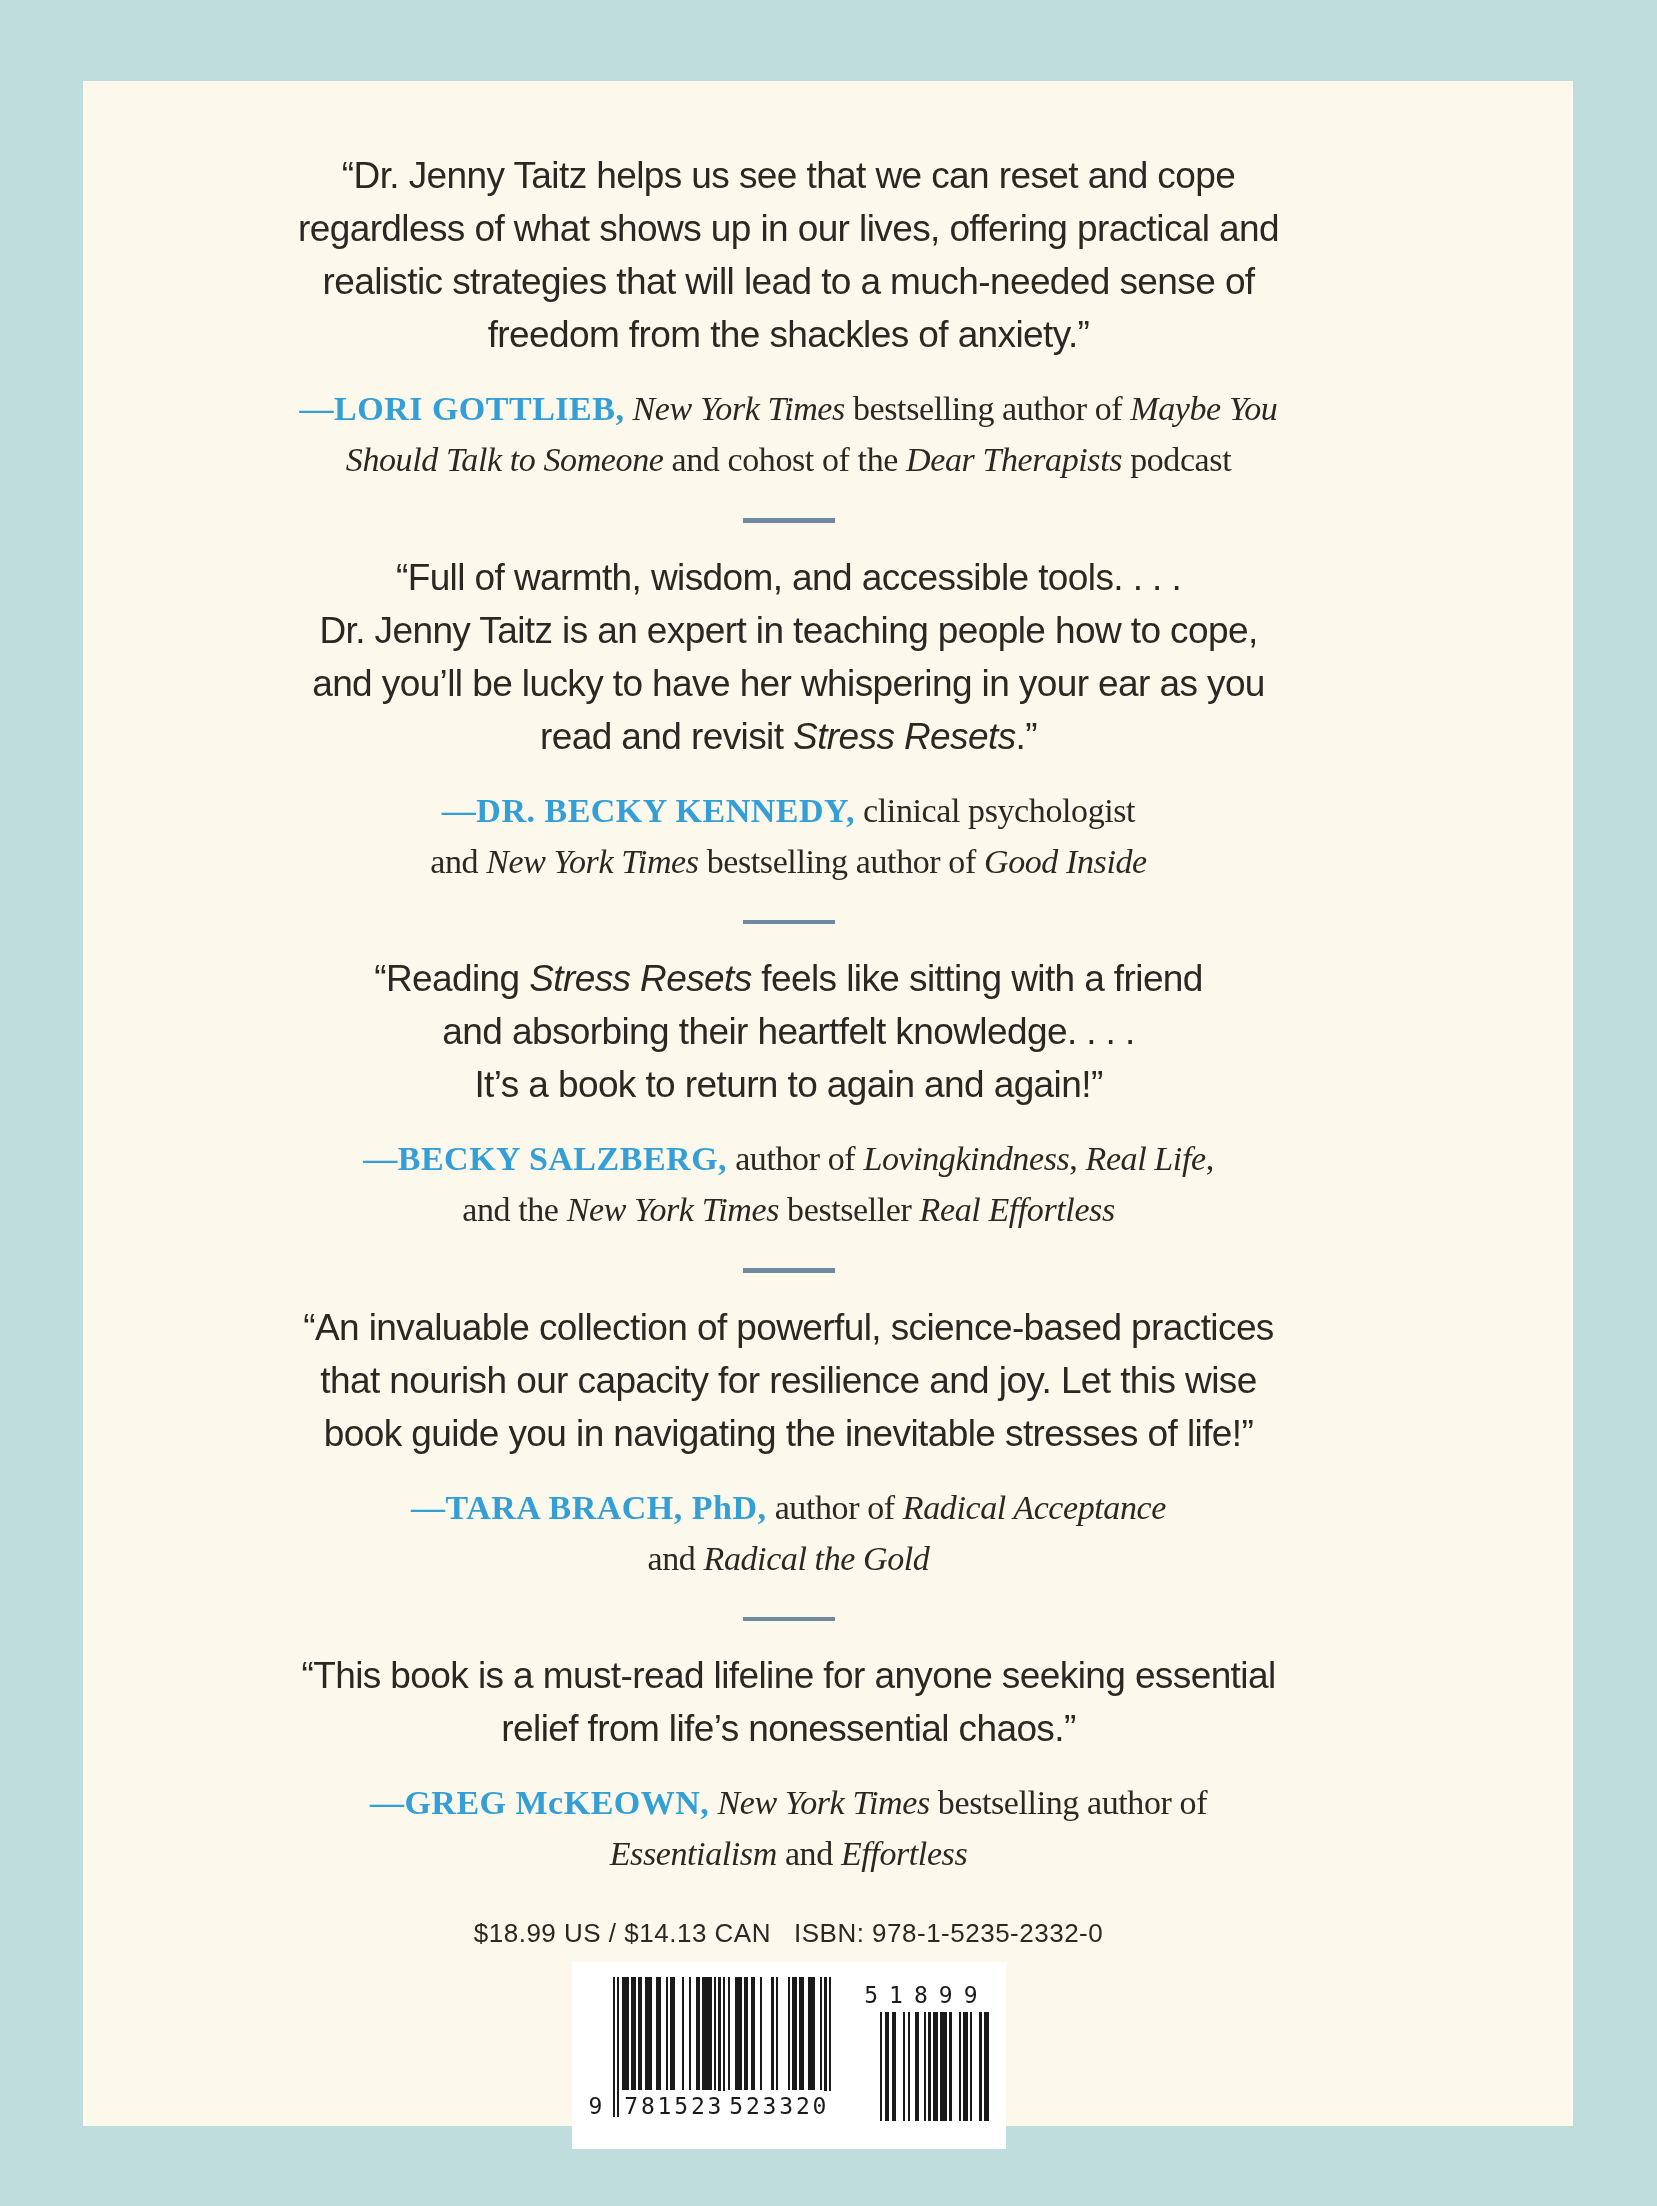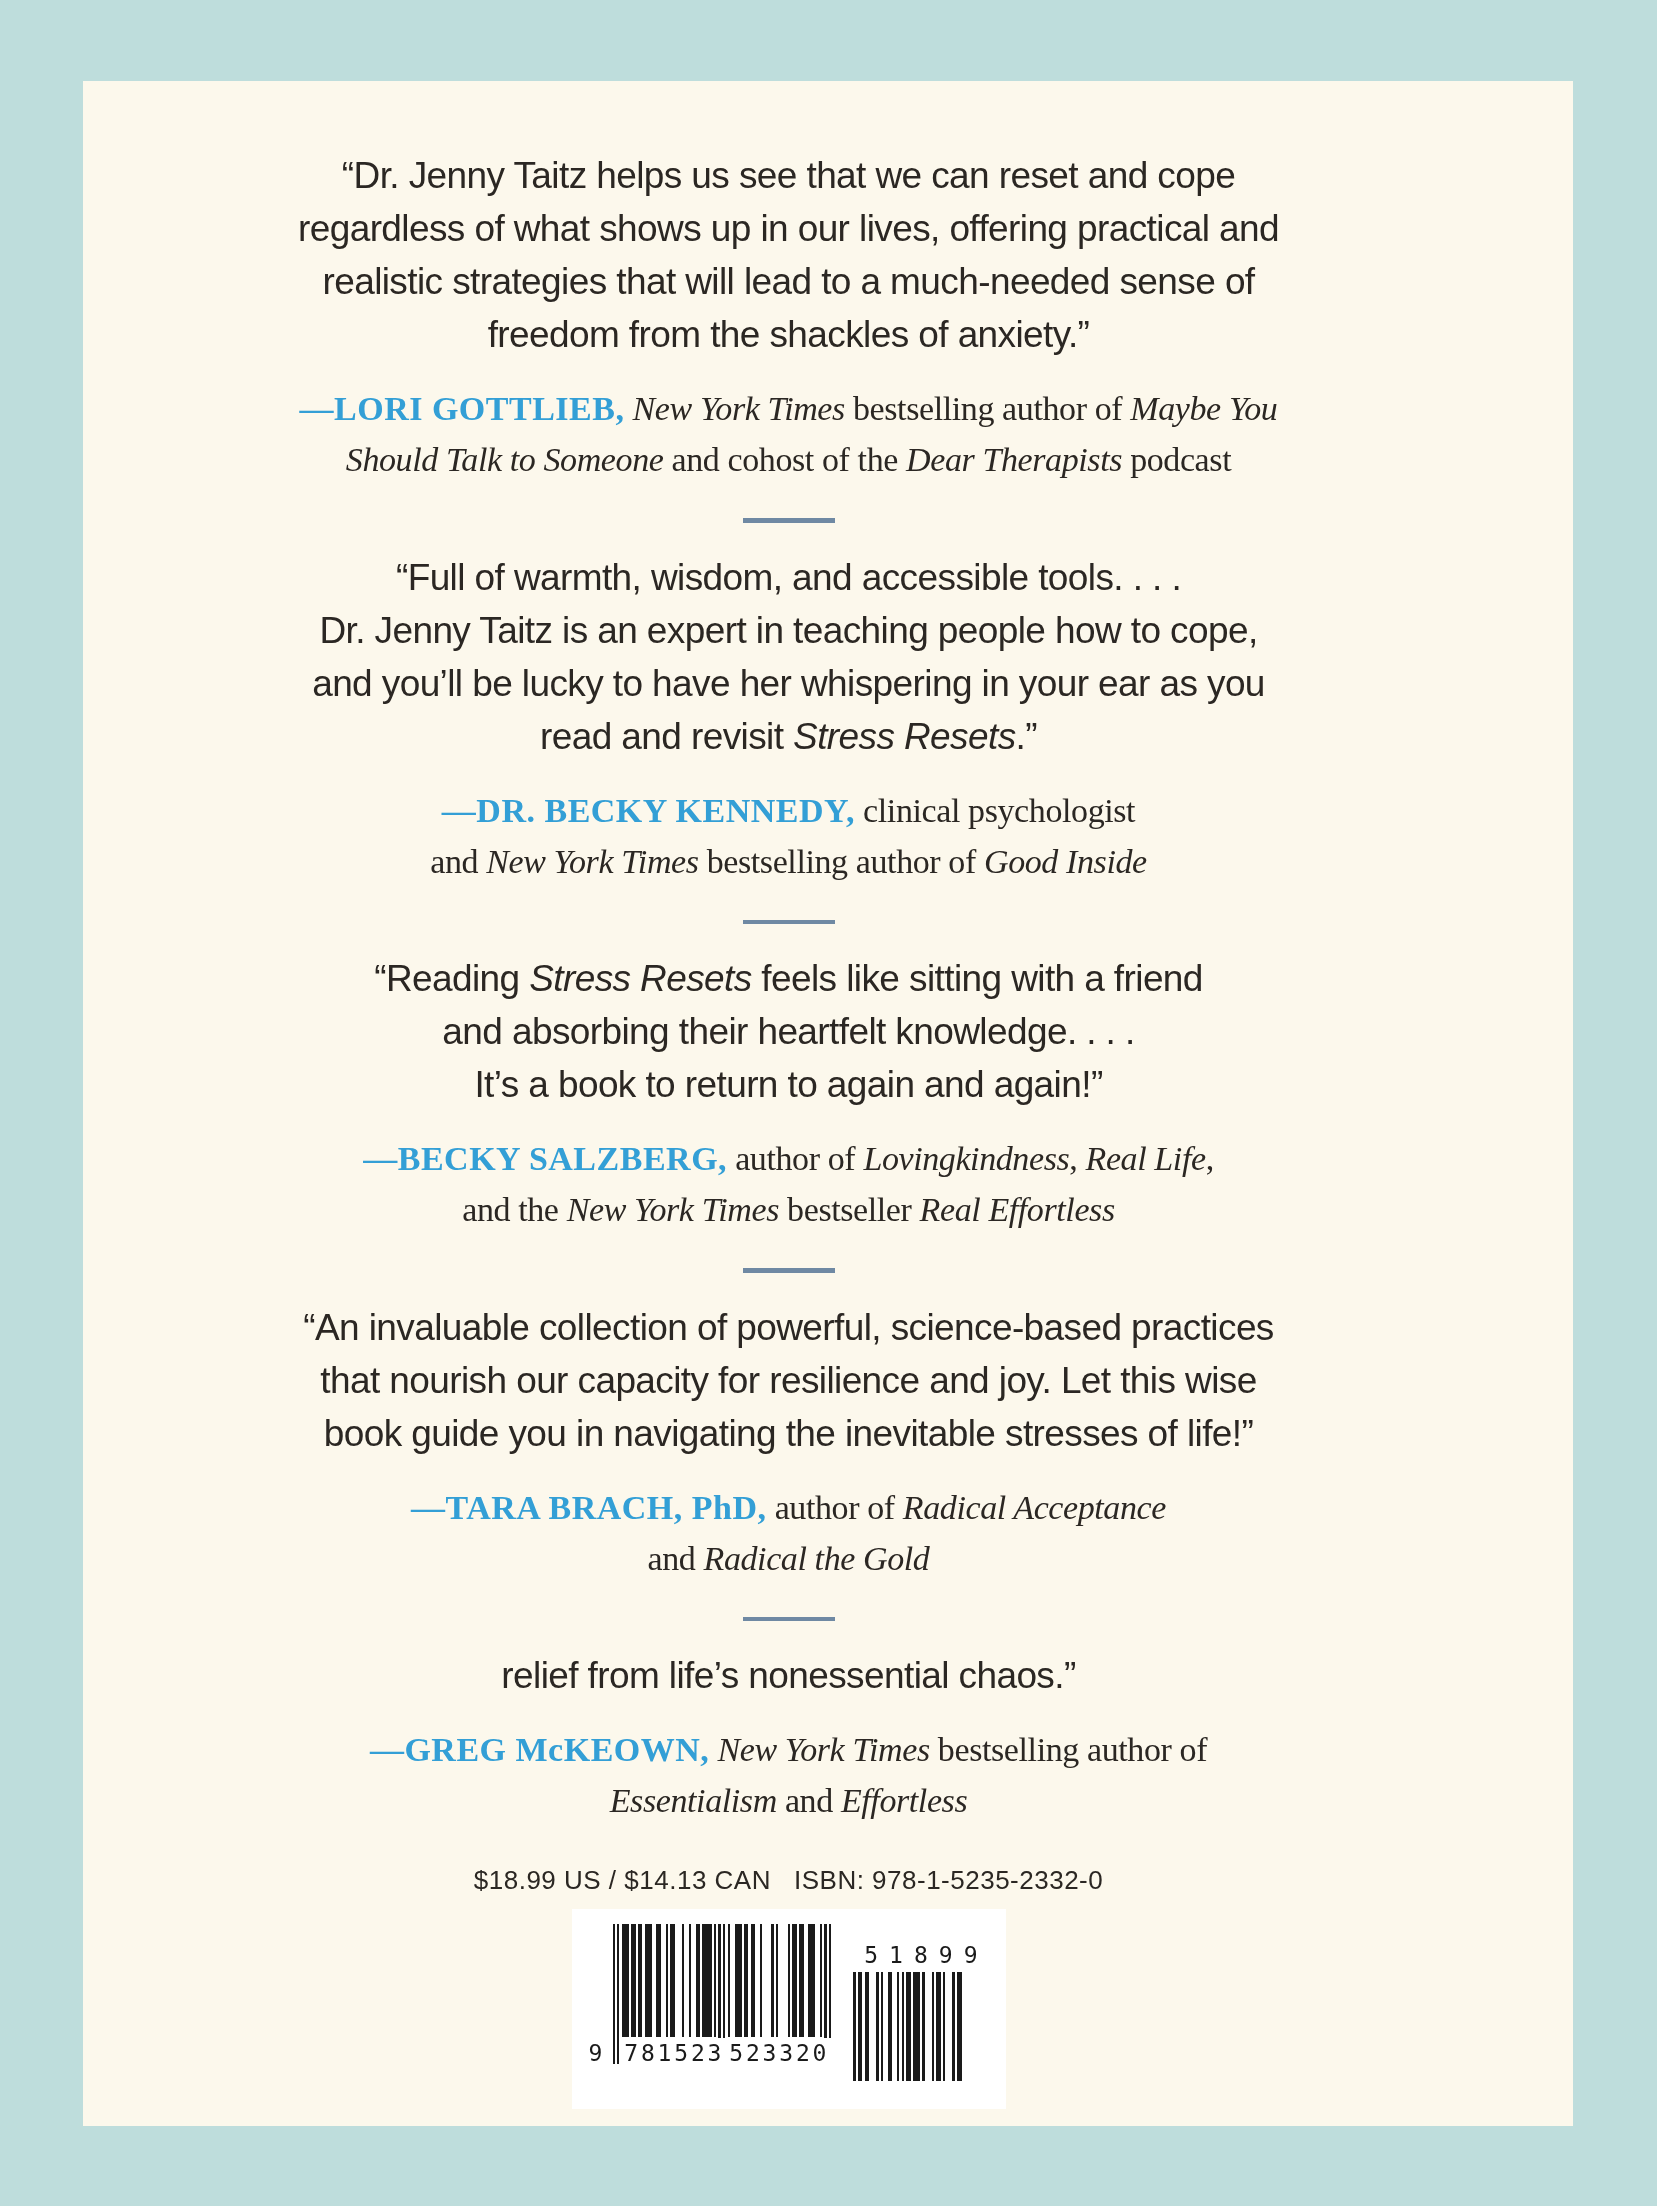--- a/index.html
+++ b/index.html
@@ -86,21 +86,21 @@
   }
   .ean-digits .lead{position:absolute;left:0;top:1.8px;}
   .ean-digits .grp{
     background:#ffffff;
     letter-spacing:2.8px;
     padding:1.8px 2.8px 0 2.8px;
     position:absolute;top:0;
   }
   .ean-digits .grp1{left:33px;}
   .ean-digits .grp2{left:138px;}
-  .supplement{display:flex;flex-direction:column;align-items:flex-start;margin-top:18px;}
+  .supplement{display:flex;flex-direction:column;align-items:flex-end;margin-top:5px;}
   .supp-digits{
     font-family:"DejaVu Sans Mono",monospace;
     font-size:23px;
     letter-spacing:11px;
     color:#1a1a1a;
     margin-bottom:3.7px;
     padding-left:11px;
   }
   .supp-bars .bar,.supp-bars .space{height:109px;}
 </style>
@@ -155,20 +155,21 @@
           <div class="line"><span class="seg-p">book guide you in navigating the inevitable stresses of life!”</span></div>
         </blockquote>
         <figcaption class="attribution">
           <div class="line"><span class="seg-n">—TARA BRACH, PhD,</span><span class="seg-p"> author of </span><span class="seg-i">Radical Acceptance</span></div>
           <div class="line"><span class="seg-p">and </span><span class="seg-i">Radical the Gold</span></div>
         </figcaption>
       </figure>
       <div class="divider"></div>
       <figure class="endorsement">
         <blockquote class="quote">
+          <div class="line"><span class="seg-p">“This book is a must-read lifeline for anyone seeking essential</span></div>
           <div class="line"><span class="seg-p">relief from life’s nonessential chaos.”</span></div>
         </blockquote>
         <figcaption class="attribution">
           <div class="line"><span class="seg-n">—GREG McKEOWN,</span><span class="seg-p"> </span><span class="seg-i">New York Times</span><span class="seg-p"> bestselling author of</span></div>
           <div class="line"><span class="seg-i">Essentialism</span><span class="seg-p"> and </span><span class="seg-i">Effortless</span></div>
         </figcaption>
       </figure>
     </div>
 
   <div class="pricing">

